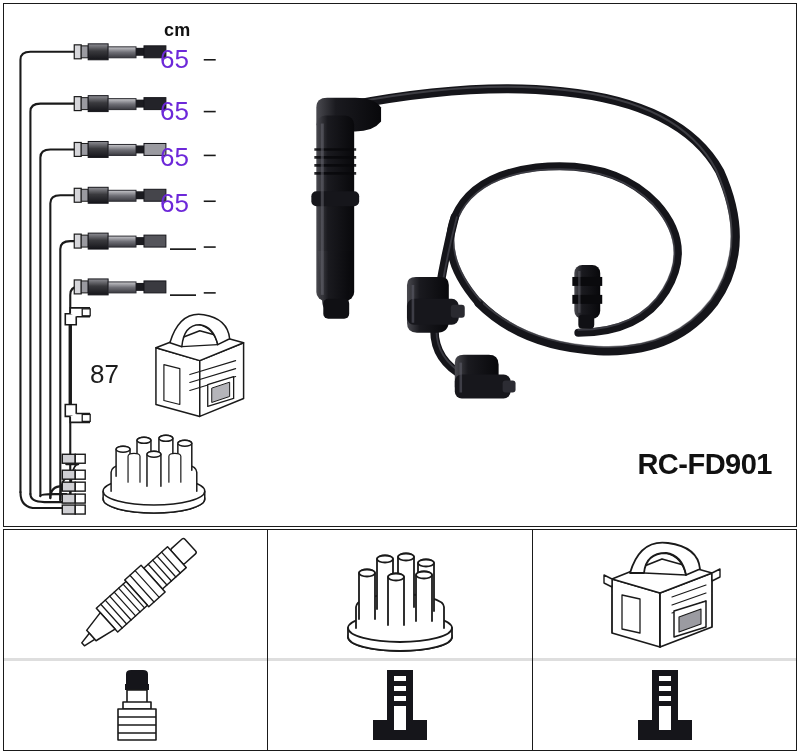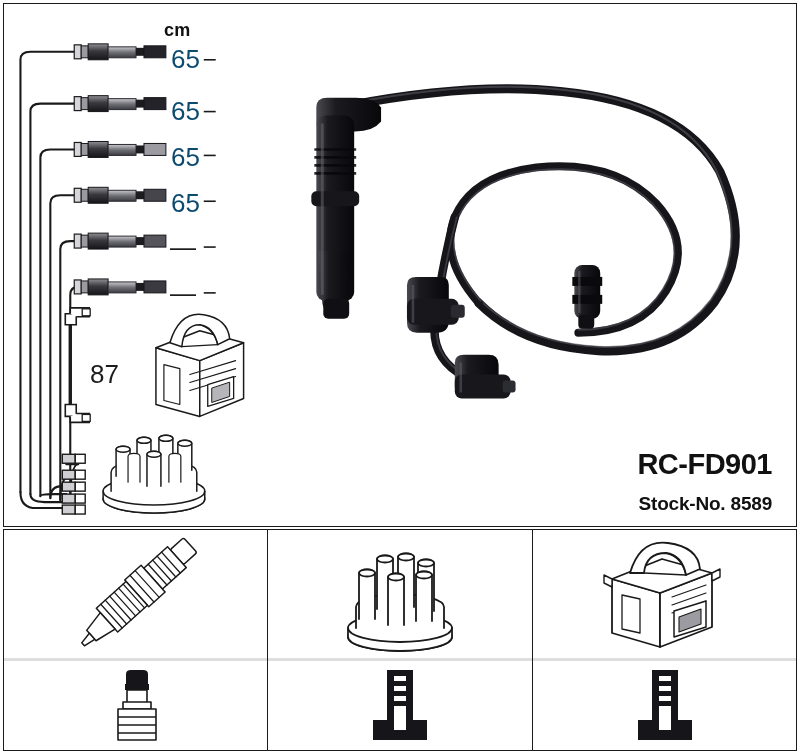--- a/index.html
+++ b/index.html
@@ -68,24 +68,24 @@
     position: absolute;
     left: 160px;
     top: 16px;
     font-size: 18px;
     font-weight: bold;
     color: #111;
     letter-spacing: .2px;
   }
   .len-label {
     position: absolute;
-    left: 167px;
+    left: 156px;
     font-size: 26px;
     font-weight: normal;
-    color: #0c4a6e;
+    color: #6d28d9;
     line-height: 1;
     font-family: "Liberation Sans", sans-serif;
   }
   .len-dash {
     position: absolute;
     left: 166px;
     font-size: 26px;
     color: #1c1c1c;
     line-height: 1;
   }
@@ -392,21 +392,20 @@
     <div class="len-label" style="top:42px">65</div>
     <div class="len-label" style="top:94px">65</div>
     <div class="len-label" style="top:140px">65</div>
     <div class="len-label" style="top:186px">65</div>
     <div class="len-dash" style="top:230px">—</div>
     <div class="len-dash" style="top:276px">—</div>
 
     <div class="len-78">87</div>
 
     <div class="product-code">RC-FD901</div>
-    <div class="product-stock">Stock-No. 8589</div>
   </div>
 
   <div class="panel-bottom pb1">
     <div class="pb-split"></div>
 
     <div class="cell-top">
       <svg width="190" height="116" viewBox="0 0 190 116">
         <g fill="#ffffff" stroke="#1a1a1a" stroke-width="1.5" stroke-linejoin="round" stroke-linecap="round" transform="rotate(-42 95 58)">
 
           <rect x="150" y="48" width="18" height="20" rx="2"></rect>

